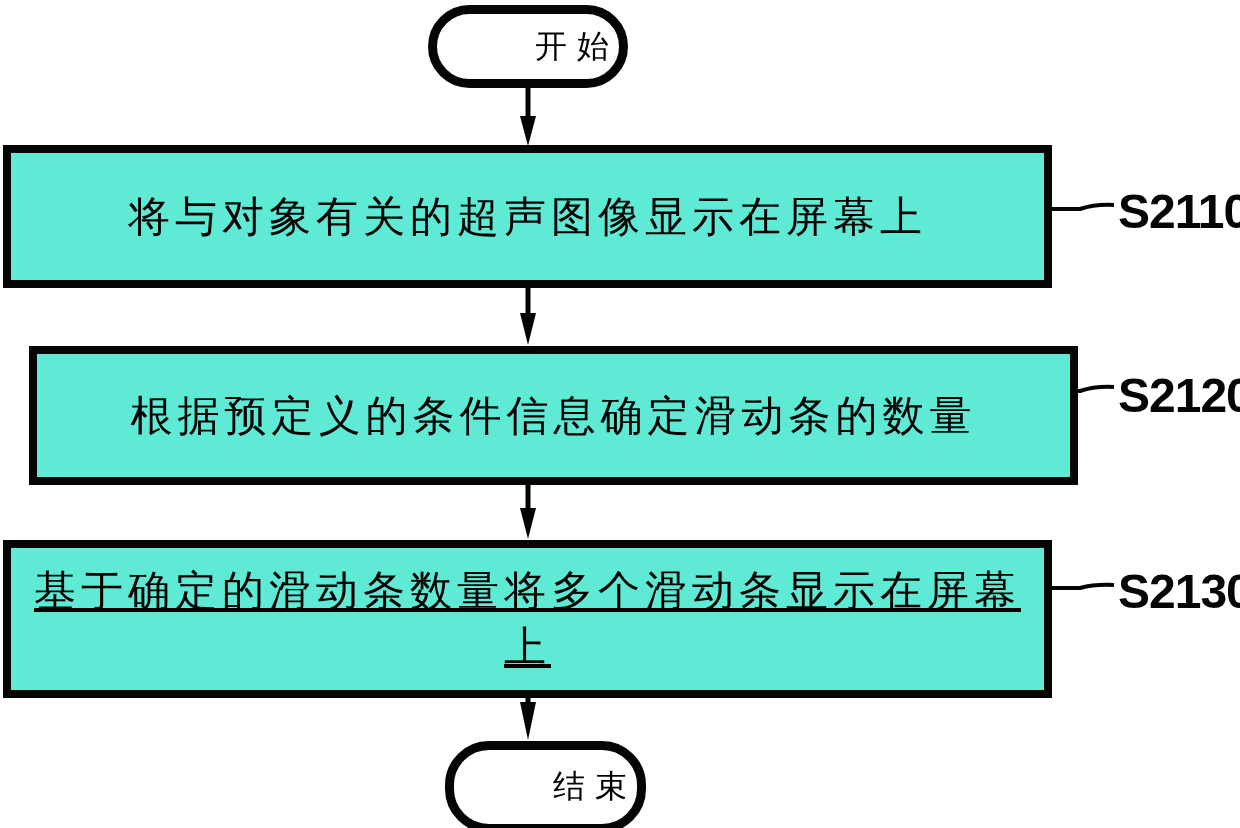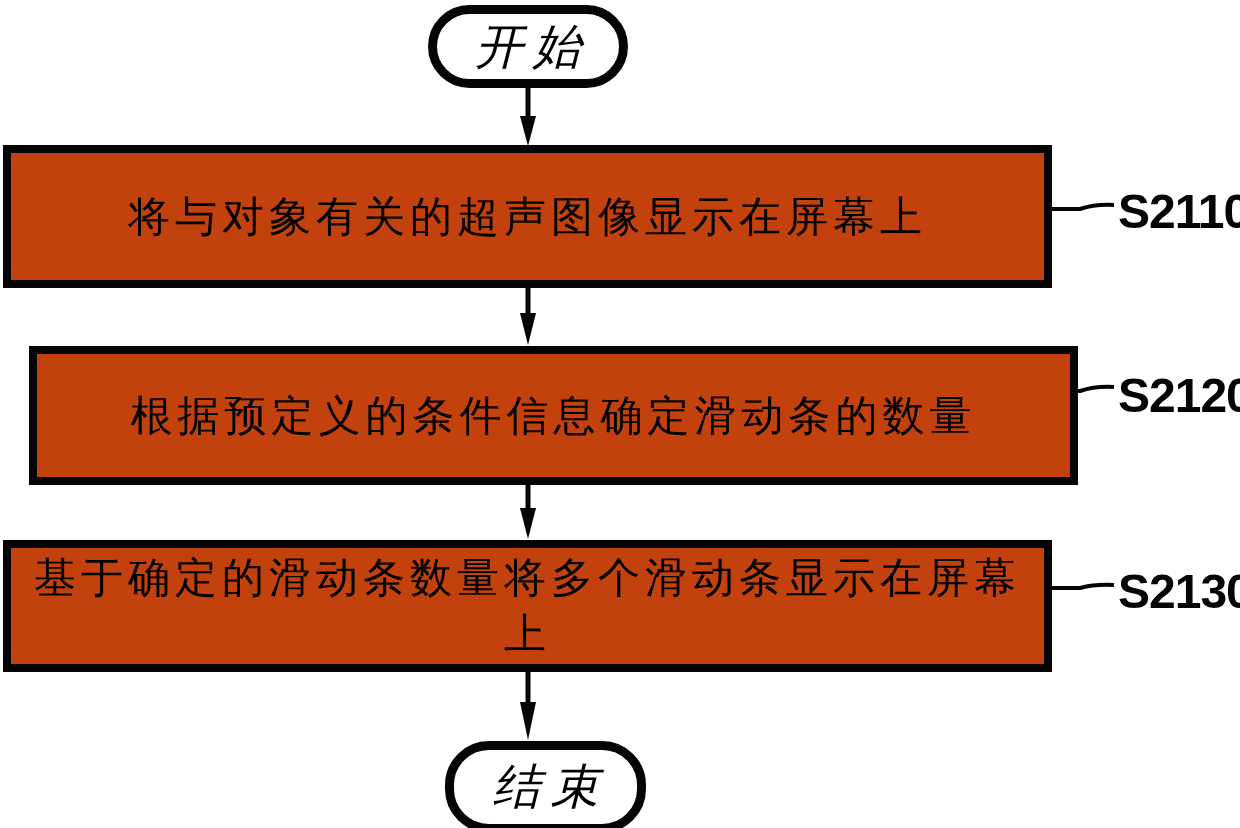--- a/index.html
+++ b/index.html
@@ -19,44 +19,43 @@
     width: 1240px; height: 828px;
     pointer-events: none;
   }
   .terminal {
     position: absolute;
     border: 9px solid #050505;
     border-radius: 44px;
     background: #ffffff;
     display: flex;
     align-items: center;
-    justify-content: center;
-    font-size: 48px;
+    justify-content: flex-end;
+    font-size: 32px;
     letter-spacing: 10px;
     text-indent: 10px;
-    font-style: italic;
   }
   .terminal.start { left: 428px; top: 5px;  width: 200px; height: 83px; }
   .terminal.end   { left: 445px; top: 741px; width: 201px; height: 92px; }
   .process-box {
     position: absolute;
     left: 3px;
     width: 1049px;
     border: 8px solid #050505;
-    background: #c2410c;
+    background: #5eead4;
     display: flex;
     align-items: center;
     justify-content: center;
     text-align: center;
     font-size: 42px;
     letter-spacing: 5px;
   }
   .process-box.box1 { top: 145px; height: 143px; }
   .process-box.box2 { top: 346px; height: 139px; margin-left: 26px; }
-  .process-box.box3 { top: 540px; height: 132px; }
+  .process-box.box3 { top: 540px; height: 158px; text-decoration: underline; }
   .step-label {
     position: absolute;
     left: 1118px;
     font-family: "Liberation Sans", "DejaVu Sans", sans-serif;
     font-size: 48px;
     font-weight: bold;
     letter-spacing: -1px;
     color: #050505;
     white-space: nowrap;
   }

